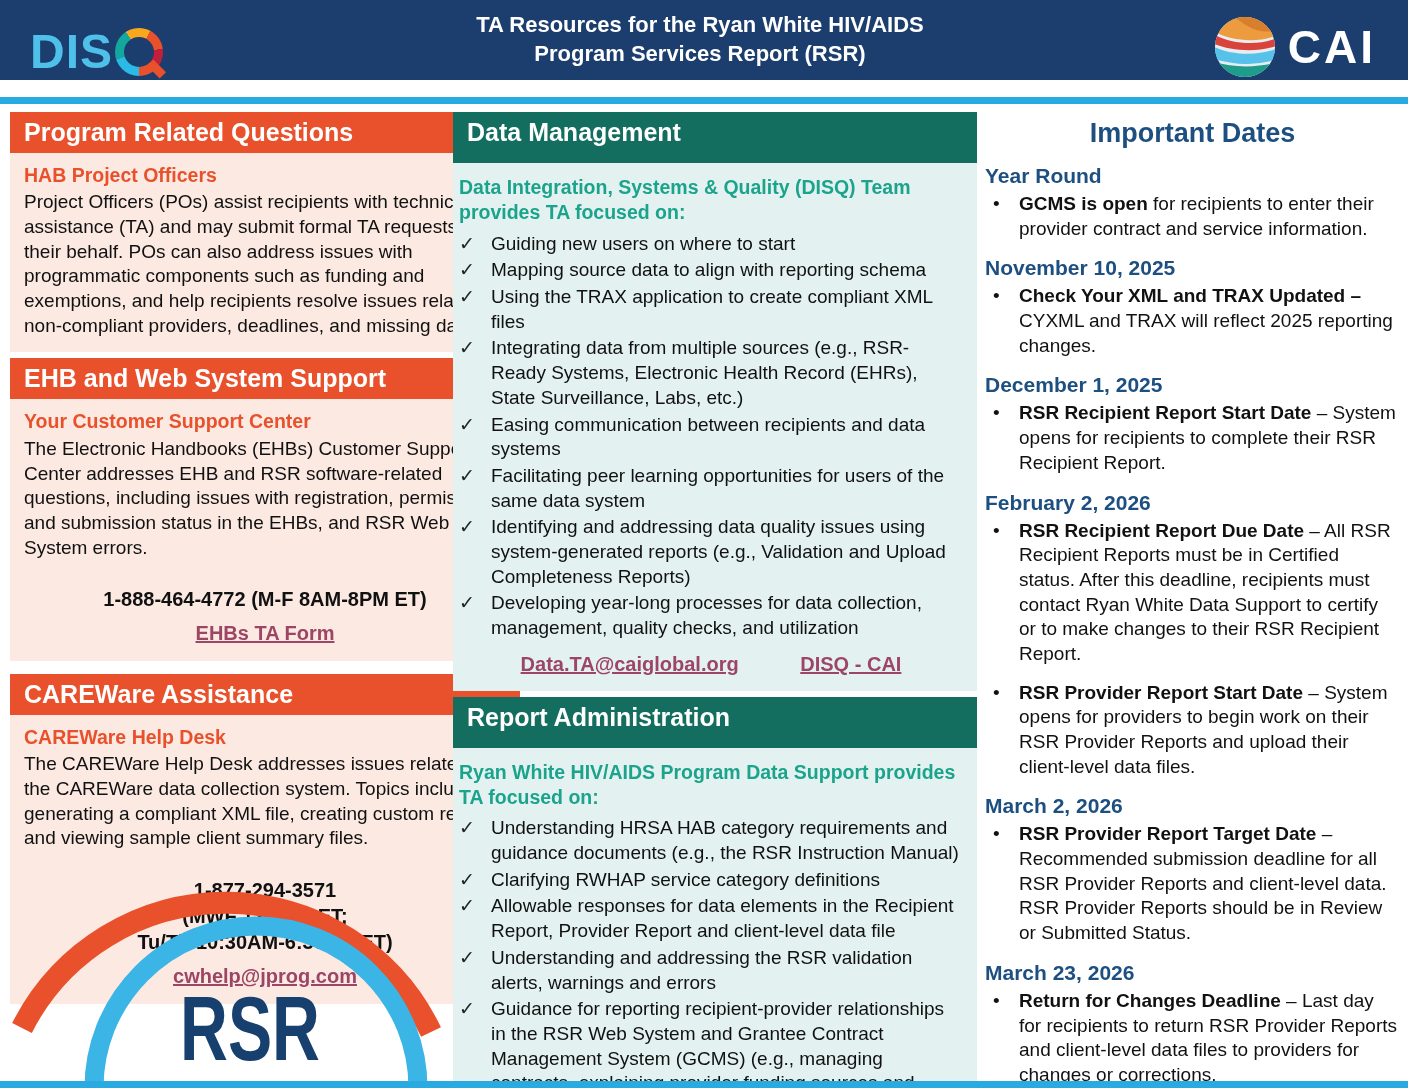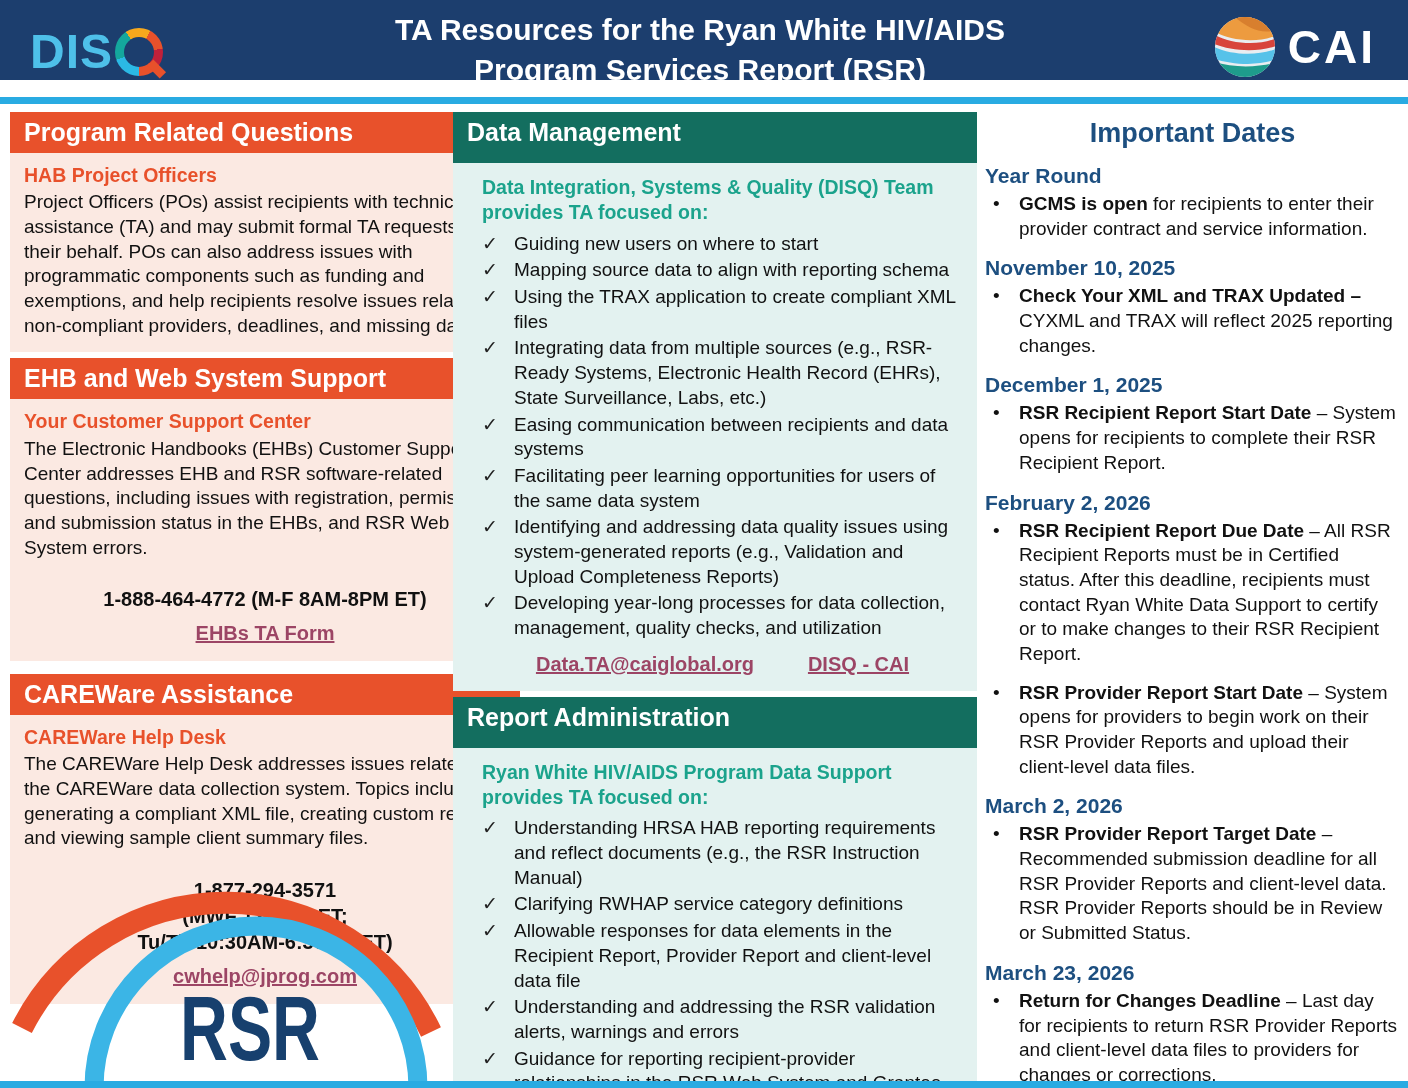--- a/index.html
+++ b/index.html
@@ -3,21 +3,21 @@
 <meta charset="utf-8">
 <style>
   * { box-sizing: border-box; margin: 0; padding: 0; }
   body { background: #ffffff; font-family: "Liberation Sans", sans-serif; }
   .page { position: relative; width: 1408px; height: 1088px; background: #ffffff; overflow: hidden; }
 
   
   .header { position: absolute; top: 0; left: 0; width: 100%; height: 80px; background: #1c3e6e; }
   .header-stripe { position: absolute; top: 97px; left: 0; width: 100%; height: 7px; background: #29abe2; }
   .header-title { position: absolute; top: 10px; left: 300px; width: 800px; text-align: center;
-                  color: #ffffff; font-weight: bold; font-size: 30px; line-height: 1.33; }
+                  color: #ffffff; font-weight: bold; font-size: 22px; line-height: 1.33; }
   .disq-logo { position: absolute; left: 30px; top: 24px; display: flex; align-items: center;
                color: #4ec0e9; font-size: 48px; font-weight: bold; letter-spacing: 1px; }
   .disq-q { position: relative; width: 48px; height: 48px; border-radius: 50%; margin-left: 2px;
             background: conic-gradient(from -80deg, #14a79d 0 13%, #f7a81d 13% 30%, #e8512b 30% 45%,
                         #c0203a 45% 60%, #e8512b 60% 72%, #2bb9e5 72% 92%, #14a79d 92% 100%); }
   .disq-q::after { content: ""; position: absolute; inset: 9px; background: #1c3e6e; border-radius: 50%; }
   .disq-q::before { content: ""; position: absolute; right: 2px; bottom: -2px; width: 9px; height: 18px;
                     background: #e8512b; transform: rotate(-45deg); z-index: 2; }
   .cai-logo { position: absolute; right: 32px; top: 16px; display: flex; align-items: center; gap: 12px; }
   .cai-text { color: #ffffff; font-size: 46px; font-weight: bold; letter-spacing: 3px; }
@@ -33,21 +33,21 @@
   .sec-pink-body { background: #fbe9e2; padding: 10px 14px 14px 14px; font-size: 19px; line-height: 1.3; color: #111; }
   .sub-orange { color: #e8512b; font-weight: bold; font-size: 19.5px; margin-bottom: 2px; }
   .gap6 { height: 6px; } .gap13 { height: 13px; }
   .center-bold { text-align: center; font-weight: bold; font-size: 20px; margin-top: 26px; color: #111; }
   .center-link { text-align: center; margin-top: 8px; }
   a.doclink { color: #9c4565; font-weight: bold; font-size: 20px; }
 
   
   .sec-teal-header { background: #136e5f; color: #ffffff; font-weight: bold; font-size: 25px;
                      height: 51px; line-height: 41px; padding-left: 14px; }
-  .sec-teal-body { background: #e3f2f0; padding: 12px 14px 14px 29px; font-size: 19px; line-height: 1.3; color: #111; }
+  .sec-teal-body { background: #e3f2f0; padding: 12px 14px 14px 6px; font-size: 19px; line-height: 1.3; color: #111; }
   .lead-teal { color: #1ba38c; font-weight: bold; font-size: 19.5px; margin-bottom: 6px; }
   ul.checklist { list-style: none; }
   ul.checklist li { display: grid; grid-template-columns: 32px 1fr; margin-bottom: 2px; }
   .check { color: #222; font-size: 19px; }
   .dm-links { display: flex; justify-content: space-evenly; margin-top: 10px; }
   .ra-body { min-height: 452px; }
   .dm-body { min-height: 400px; }
 
   
   .imp-title { text-align: center; color: #1d4f80; font-weight: bold; font-size: 27px; margin-top: 6px; }
@@ -177,21 +177,21 @@
       </div>
     </div>
     <div class="gap6"></div>
 
     <div class="sec-teal-header">Report Administration</div>
     <div class="sec-teal-body ra-body">
       <div class="lead-teal">Ryan White HIV/AIDS Program Data Support provides TA focused on:</div>
       <ul class="checklist">
         <li>
             <span class="check">✓</span>
-            <span>Understanding HRSA HAB reporting requirements and reflect documents (e.g., the RSR Instruction Manual)</span>
+            <span>Understanding HRSA HAB category requirements and guidance documents (e.g., the RSR Instruction Manual)</span>
           </li>
         <li>
             <span class="check">✓</span>
             <span>Clarifying RWHAP service category definitions</span>
           </li>
         <li>
             <span class="check">✓</span>
             <span>Allowable responses for data elements in the Recipient Report, Provider Report and client-level data file</span>
           </li>
         <li>

